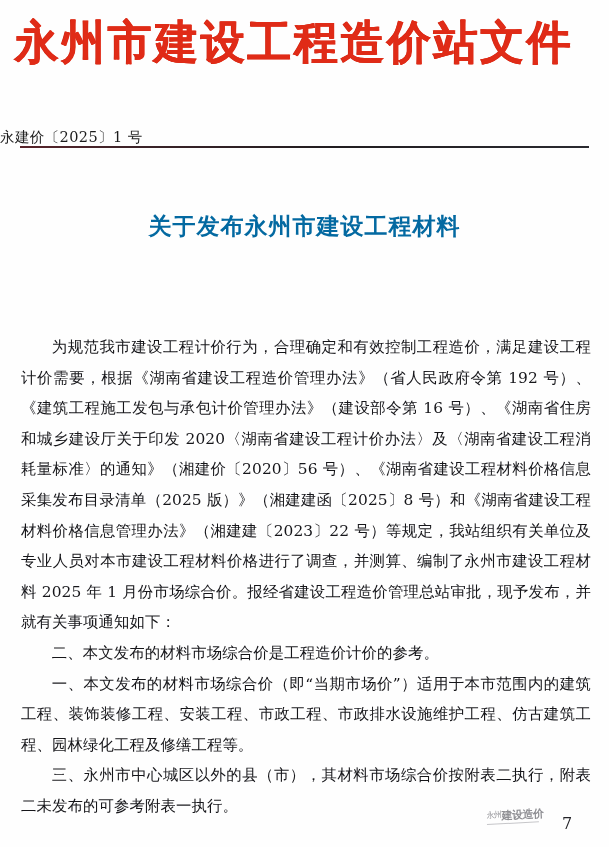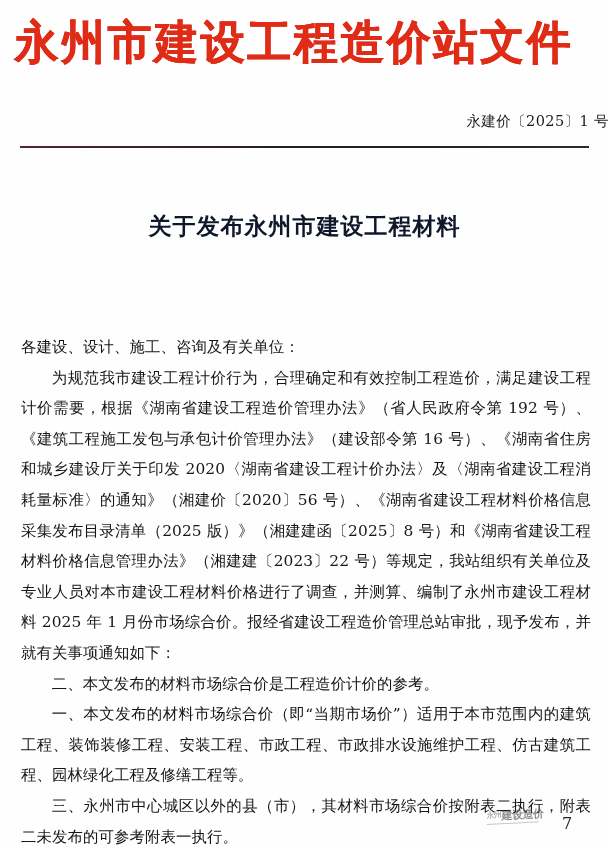--- a/index.html
+++ b/index.html
@@ -38,23 +38,23 @@
     transform: scaleX(0.95);
     transform-origin: center center;
     text-shadow: 0.5px 0 0 #e02b17, -0.5px 0 0 #c8230f;
     white-space: nowrap;
   }
 
   
   .doc-number {
     position: absolute;
     left: 0;
-    top: 112px;
+    top: 128px;
     width: 609px;
-    text-align: right;
+    text-align: left;
     font-family: "DejaVu Serif", "Liberation Serif", serif;
     font-size: 14.5px;
     color: #1b1b1b;
     letter-spacing: 0.4px;
   }
 
   
   .rule {
     position: absolute;
     left: 20px;
@@ -68,21 +68,21 @@
   .headline {
     position: absolute;
     left: 0;
     top: 204px;
     width: 609px;
     text-align: center;
     font-family: "DejaVu Sans", "Liberation Sans", sans-serif;
     font-weight: bold;
     font-size: 23px;
     line-height: 44px;
-    color: #0f172a;
+    color: #0369a1;
     letter-spacing: 1px;
   }
   .headline .hl-line { display: block; white-space: nowrap; }
 
   
   .body-area {
     position: absolute;
     left: 21px;
     top: 332px;
     width: 570px;
@@ -155,21 +155,20 @@
 
   <div class="doc-number">永建价〔2025〕1 号</div>
 
   <div class="rule"></div>
 
   <div class="headline">
     <span class="hl-line">关于发布永州市建设工程材料</span>
   </div>
 
   <div class="body-area">
-    <p class="para">各建设、设计、施工、咨询及有关单位：</p>
 
     <p class="para indent">为规范我市建设工程计价行为，合理确定和有效控制工程造价，满足建设工程计价需要，根据《湖南省建设工程造价管理办法》（省人民政府令第 192 号）、《建筑工程施工发包与承包计价管理办法》（建设部令第 16 号）、《湖南省住房和城乡建设厅关于印发 2020〈湖南省建设工程计价办法〉及〈湖南省建设工程消耗量标准〉的通知》（湘建价〔2020〕56 号）、《湖南省建设工程材料价格信息采集发布目录清单（2025 版）》（湘建建函〔2025〕8 号）和《湖南省建设工程材料价格信息管理办法》（湘建建〔2023〕22 号）等规定，我站组织有关单位及专业人员对本市建设工程材料价格进行了调查，并测算、编制了永州市建设工程材料 2025 年 1 月份市场综合价。报经省建设工程造价管理总站审批，现予发布，并就有关事项通知如下：</p>
 
     <p class="para indent last-left">二、本文发布的材料市场综合价是工程造价计价的参考。</p>
 
     <p class="para indent">一、本文发布的材料市场综合价（即“当期市场价”）适用于本市范围内的建筑工程、装饰装修工程、安装工程、市政工程、市政排水设施维护工程、仿古建筑工程、园林绿化工程及修缮工程等。</p>
 
     <p class="para indent">三、永州市中心城区以外的县（市），其材料市场综合价按附表二执行，附表二未发布的可参考附表一执行。</p>
   </div>
 

